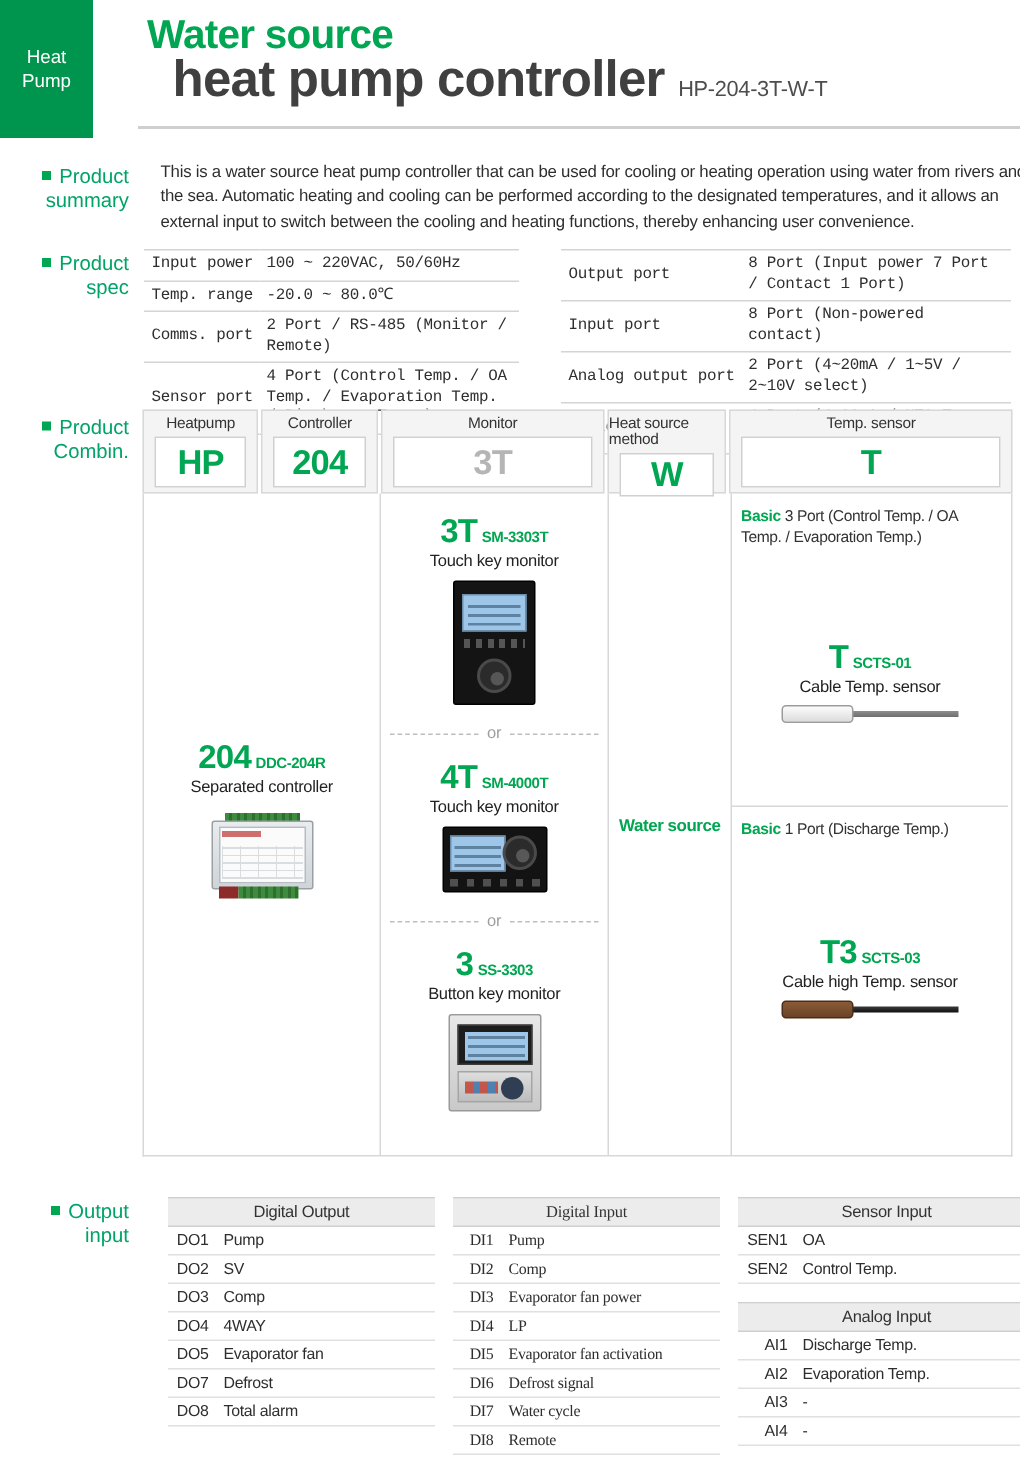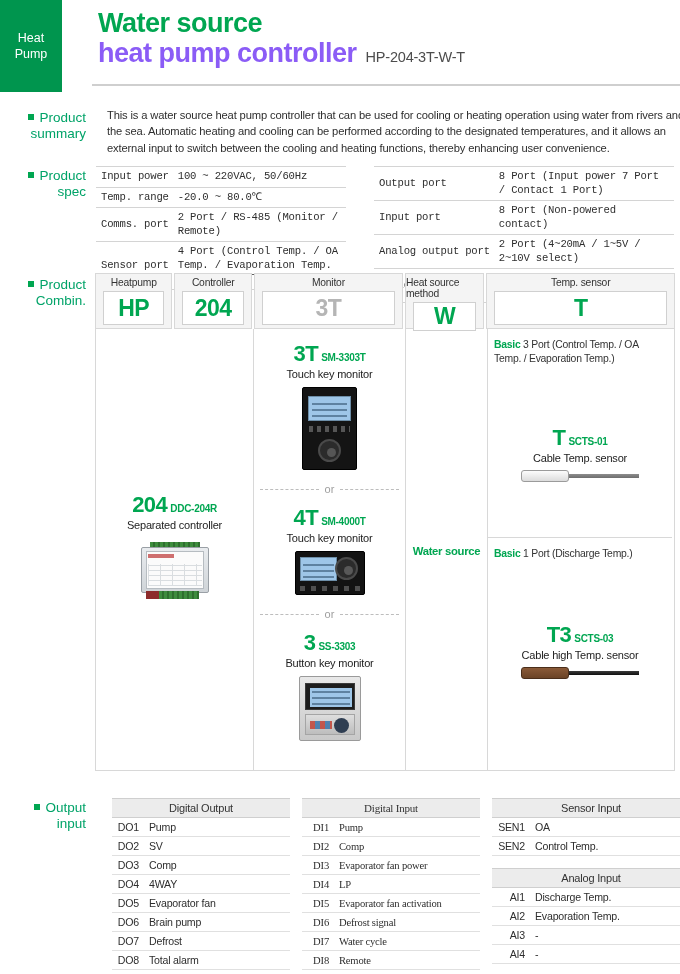--- a/index.html
+++ b/index.html
@@ -26,22 +26,22 @@
   .header-titles {
     position: absolute; left: 98px; top: 8px;
     width: 575px;
   }
   .title-line1 {
     color: #00A651; font-size: 27px; font-weight: bold;
     letter-spacing: -0.5px; line-height: 30px;
   }
   .title-line2row { display: flex; align-items: baseline; }
   .title-line2 {
-    color: #8b5cf6; font-size: 27px; font-weight: bold;
-    letter-spacing: -0.5px; line-height: 31px;
+    color: #404040; font-size: 34px; font-weight: bold;
+    letter-spacing: -0.5px; line-height: 31px; margin-left: 17px;
   }
   .title-model {
     color: #4d4d4d; font-size: 14.5px; margin-left: 9px;
     letter-spacing: -0.2px;
   }
   .header-rule {
     position: absolute; left: 92px; top: 84px;
     width: 588px; height: 2px; background: #cfcfcf;
   }
 
@@ -559,24 +559,20 @@
       </tr>
     <tr>
         <td class="idx">DO4</td>
         <td>4WAY</td>
       </tr>
     <tr>
         <td class="idx">DO5</td>
         <td>Evaporator fan</td>
       </tr>
     <tr>
-        <td class="idx">DO6</td>
-        <td>Brain pump</td>
-      </tr>
-    <tr>
         <td class="idx">DO7</td>
         <td>Defrost</td>
       </tr>
     <tr>
         <td class="idx">DO8</td>
         <td>Total alarm</td>
       </tr>
   </tbody>
 </table>
 

